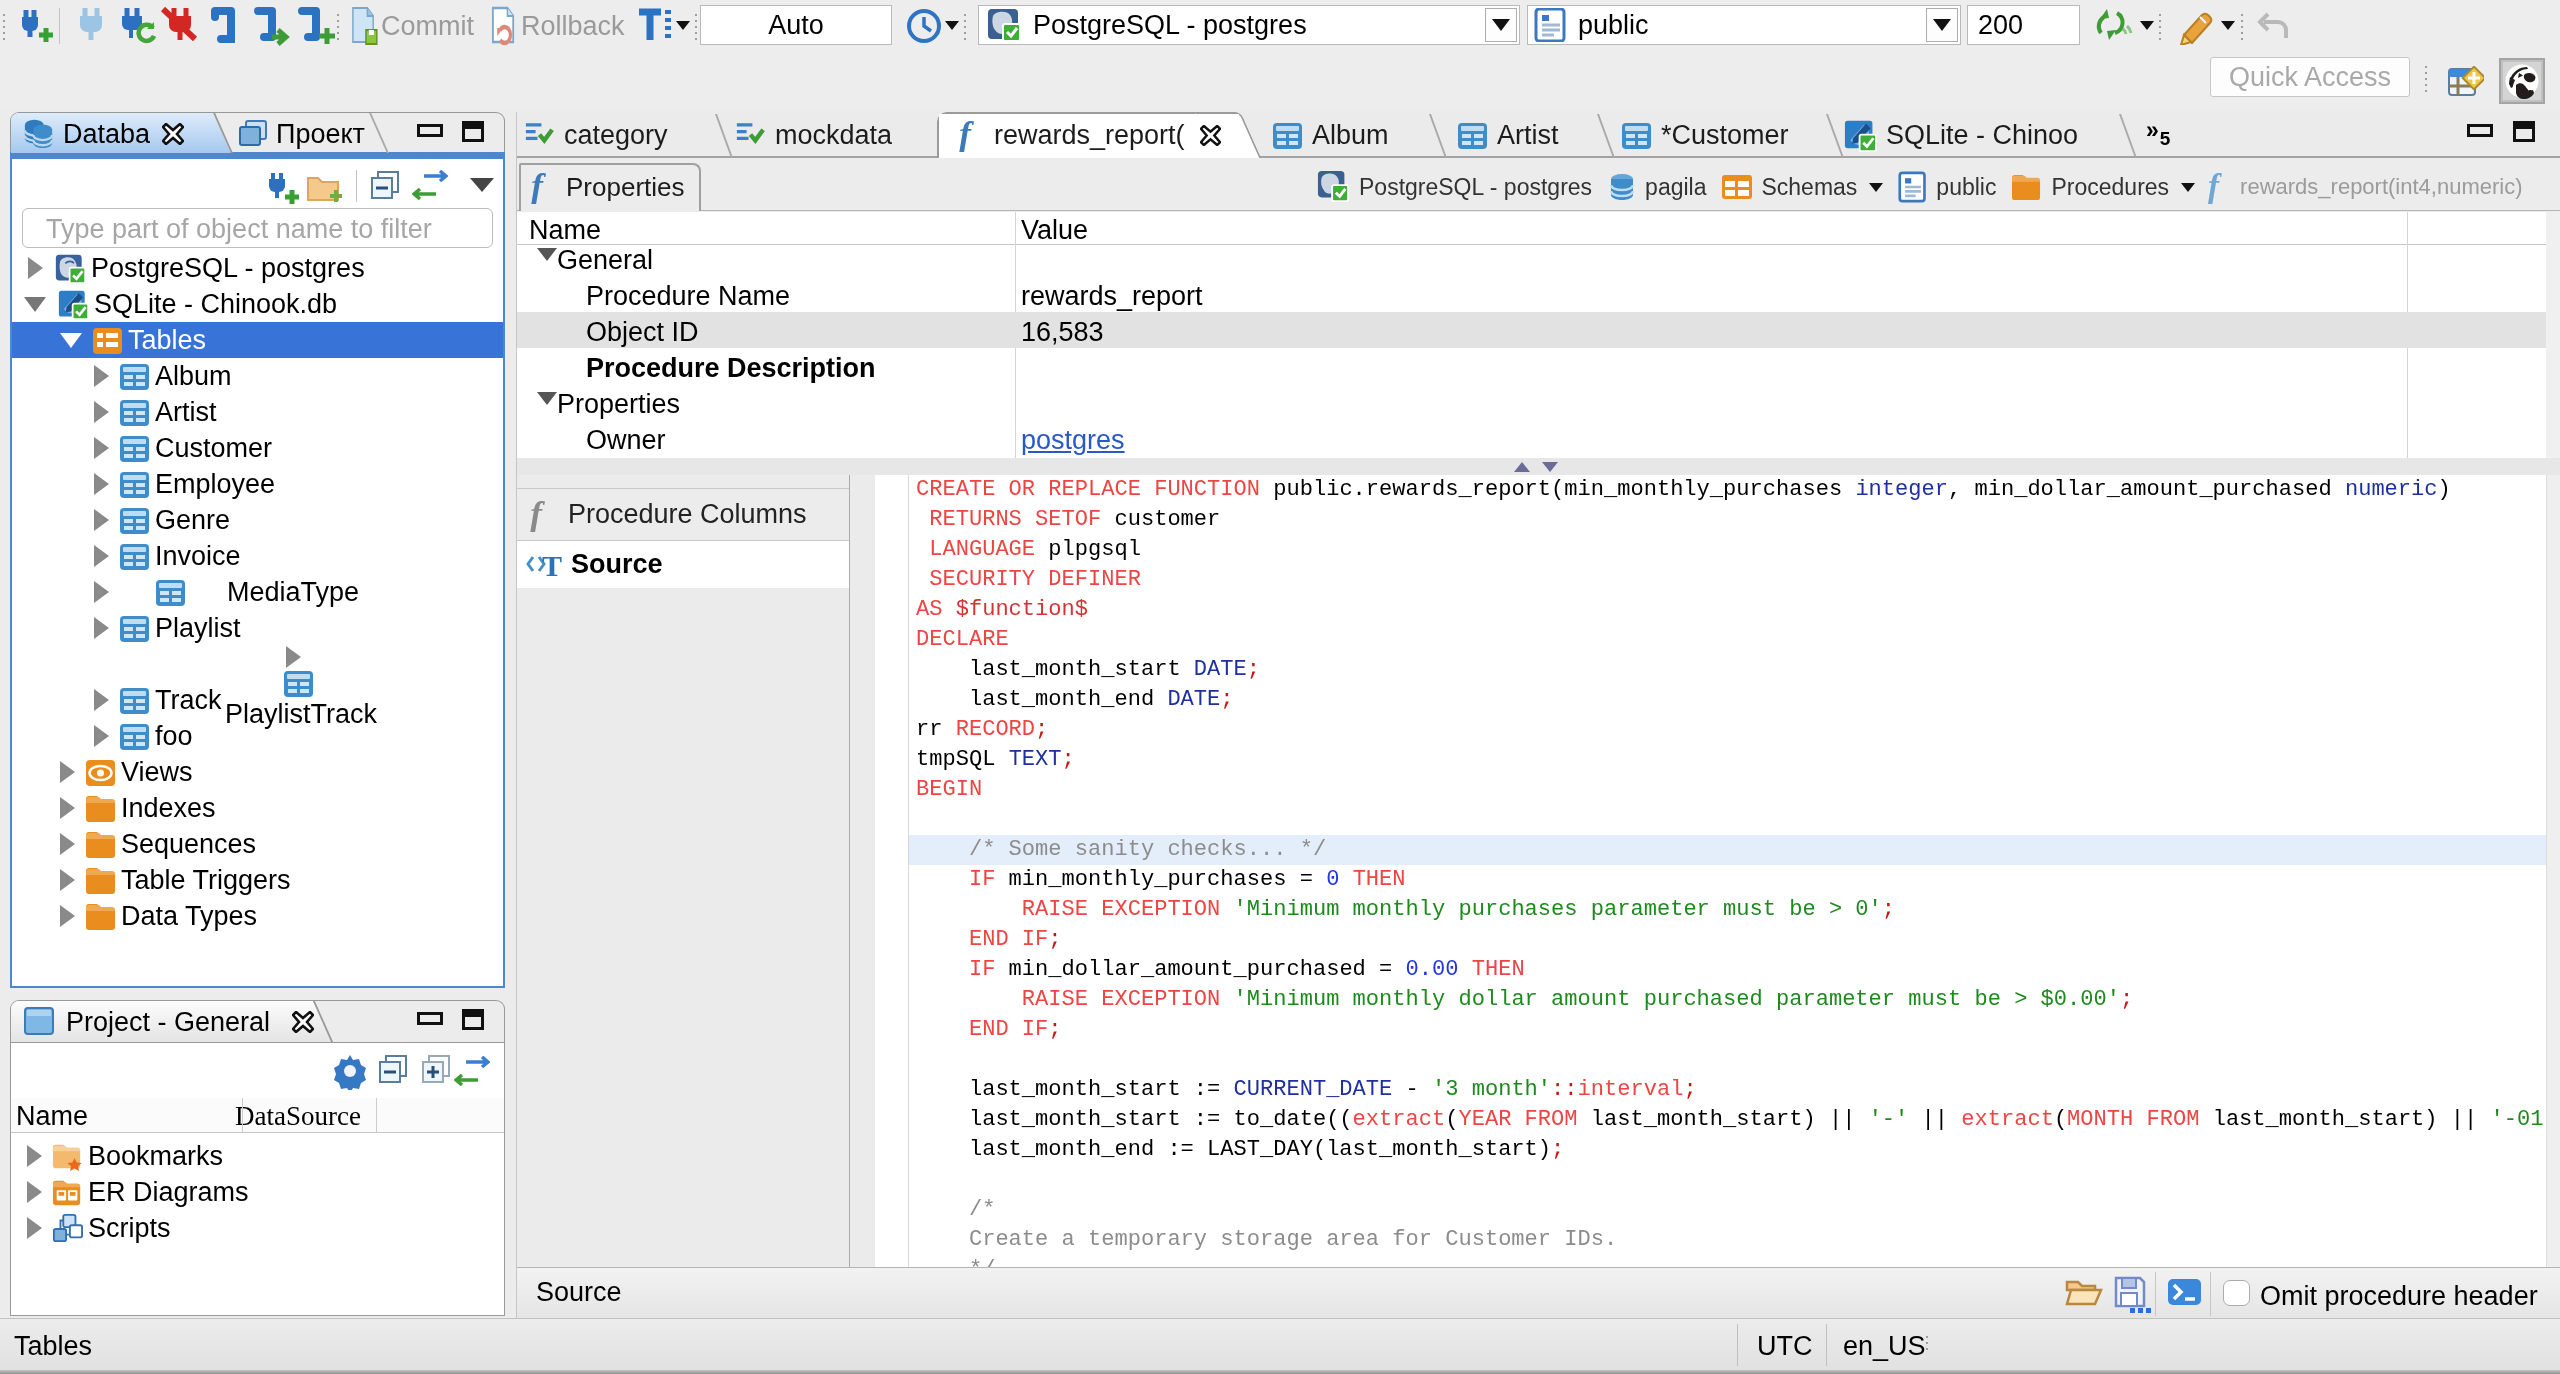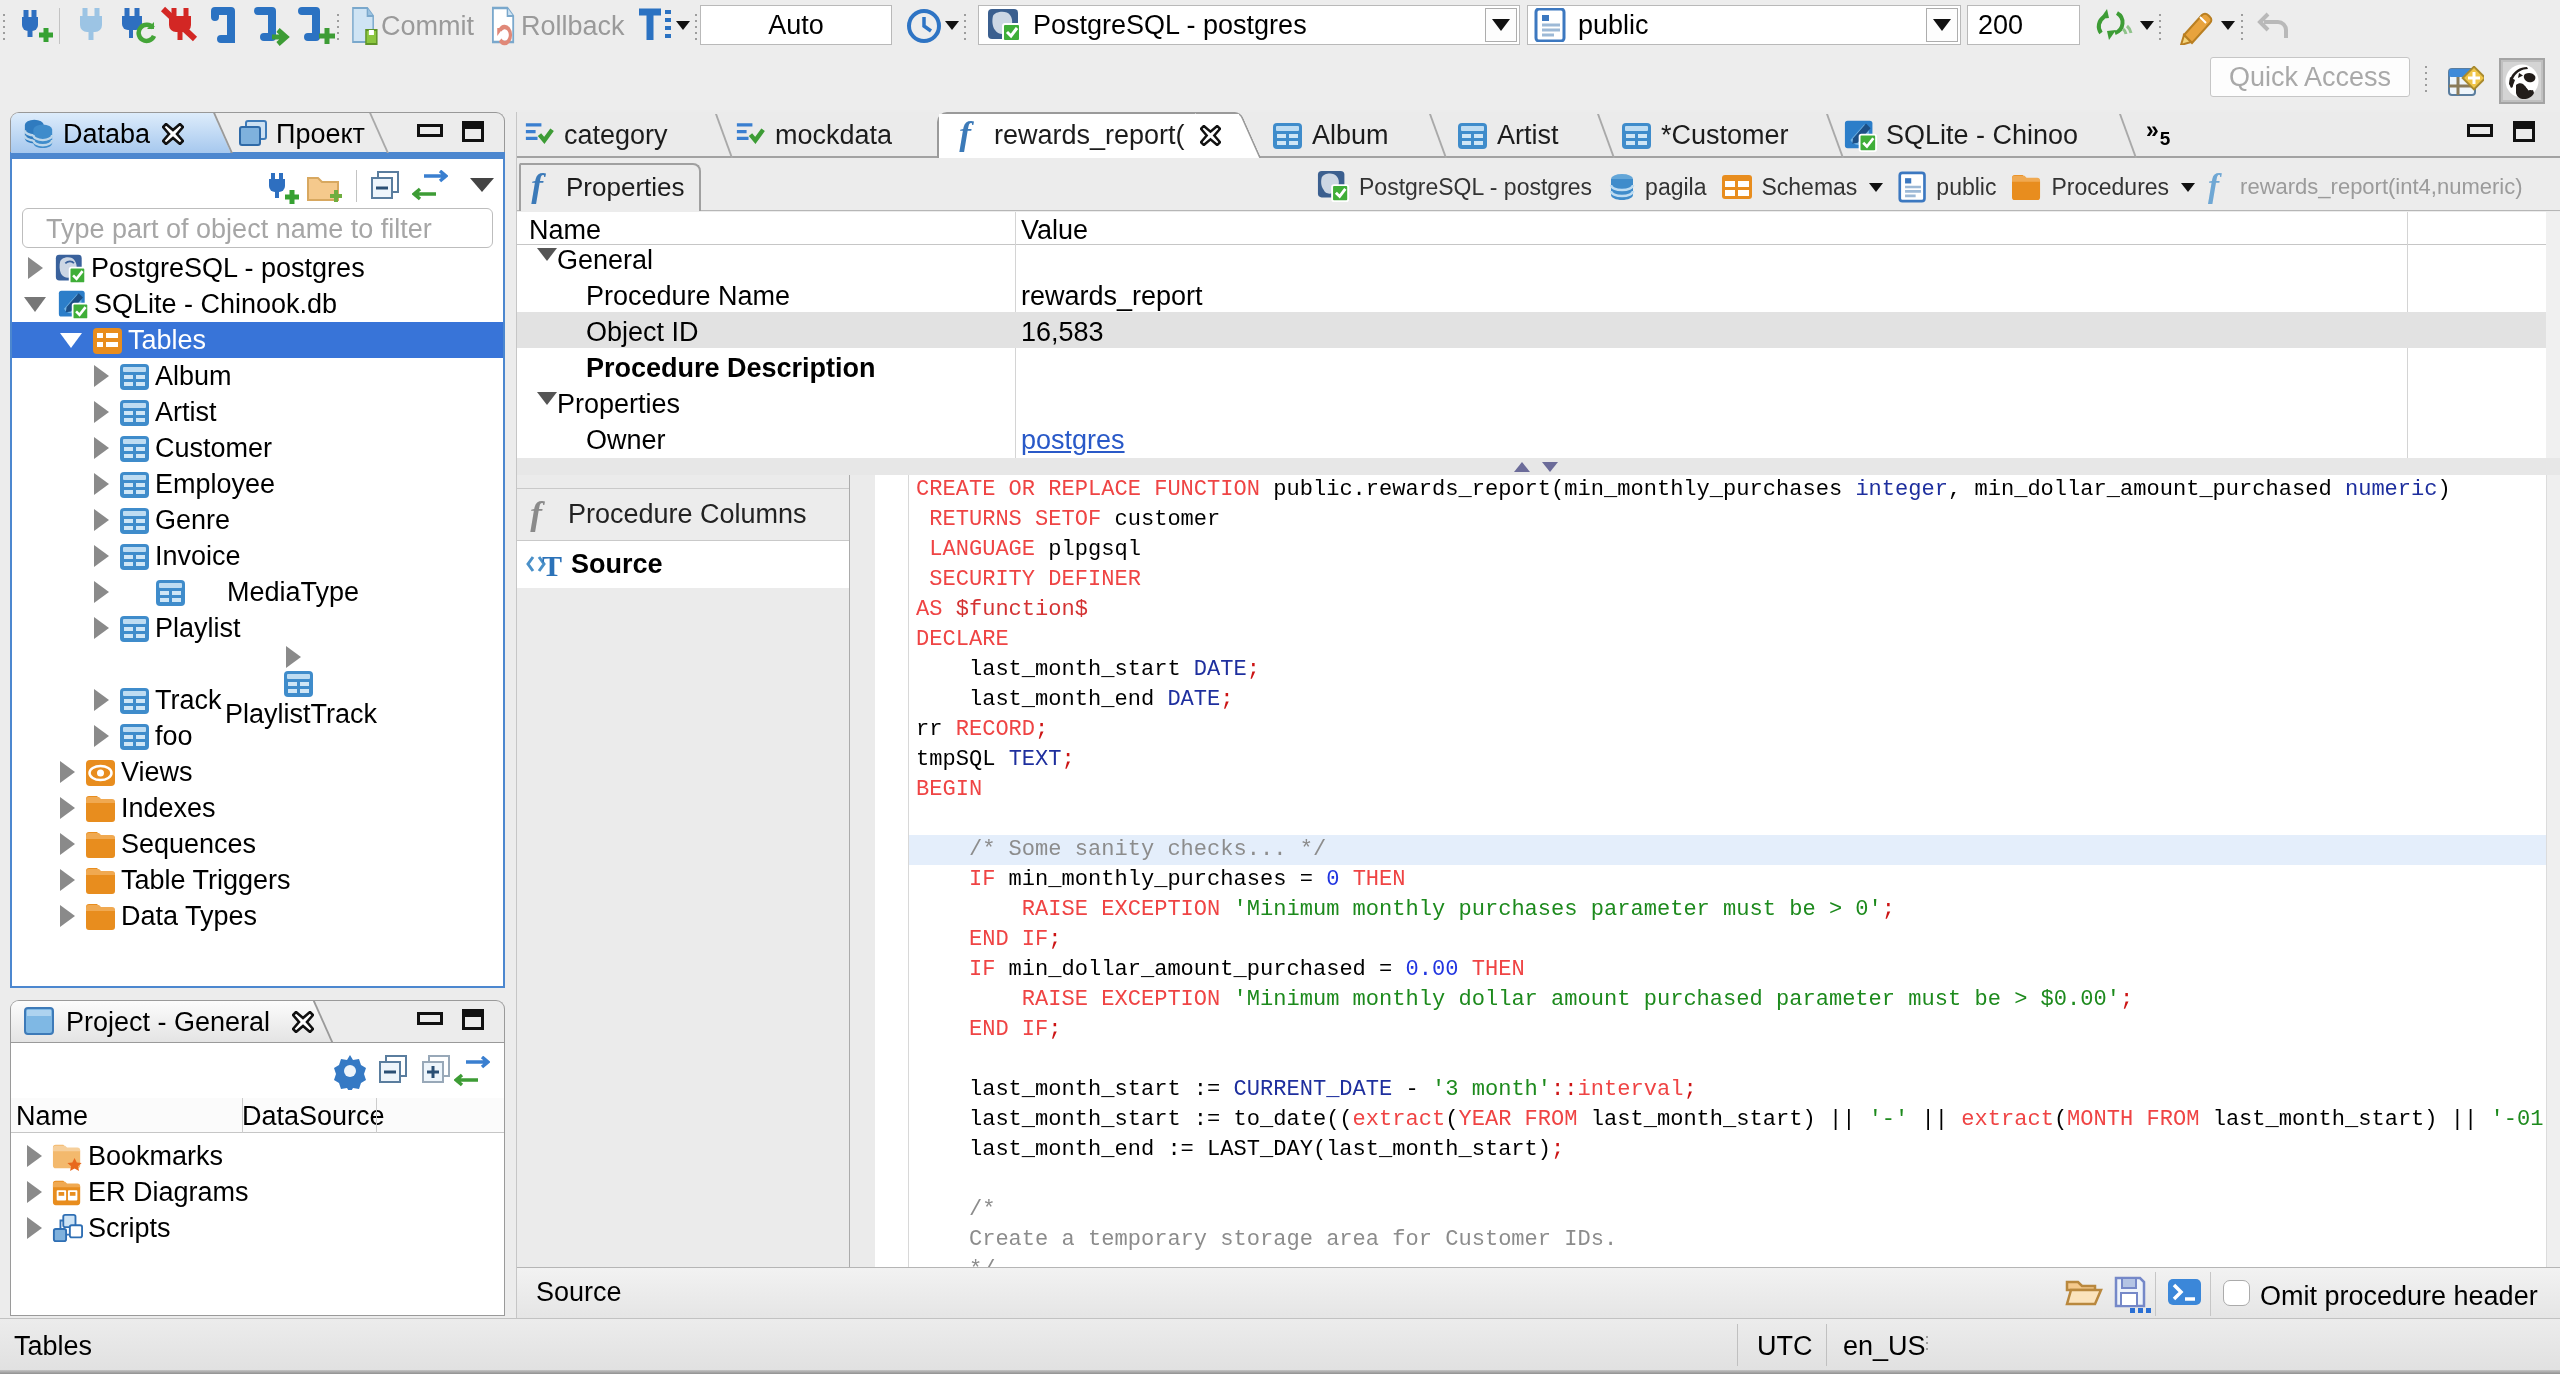--- a/index.html
+++ b/index.html
@@ -503,21 +503,21 @@
     <rect x="2" y="8" width="20" height="20" fill="#eef5fb" stroke="#98a8b8" stroke-width="2"></rect>
     <path d="M6 18 h12 M12 12 v12" stroke="#2a4f74" stroke-width="3"></path>
   </svg>
   <svg class="abs" style="left:444px;top:56px;" width="36" height="34" viewBox="0 0 36 34">
     <path d="M12 6 h22 M28 1 l6 5 -6 5" stroke="#3a7fd0" stroke-width="3.5" fill="none"></path>
     <path d="M24 24 h-22 M8 19 l-6 5 6 5" stroke="#3d9c35" stroke-width="3.5" fill="none"></path>
   </svg>
 
   <div class="abs" style="left:1px;top:98px;width:493px;height:35px;background:#fbfbfb;border-bottom:1px solid #c6c6c6;"></div>
   <div class="abs" style="left:6px;top:101px;">Name</div>
-  <div class="abs" style="left:232px;top:101px;">DataSource</div>
+  <div class="abs" style="left:225px;top:101px;font-family:Liberation Serif, serif;">DataSource</div>
   <div class="abs" style="left:232px;top:98px;width:1px;height:35px;background:#cccccc;"></div>
   <div class="abs" style="left:366px;top:98px;width:1px;height:35px;background:#cccccc;"></div>
 
   <div class="abs" style="left:1px;top:138px;width:493px;">
     <div class="trow" style="padding-left:16px;">
       <div class="arr"></div>
       <svg class="ticon" width="33" height="31" viewBox="0 0 33 31">
         <path d="M1 6 a3 3 0 0 1 3 -3 h8 l4 4 h11 a3 3 0 0 1 3 3 v15 a3 3 0 0 1 -3 3 h-23 a3 3 0 0 1 -3 -3 z" fill="#f3b96d"></path>
         <path d="M1 10 h29 v-1 a3 3 0 0 0 -3 -3 h-11 l-2 -2 h-10 a3 3 0 0 0 -3 3 z" fill="#f6cf9b"></path>
         <path d="M24 17 l2.4 4.8 5.2 .6 -3.9 3.5 1.1 5.1 -4.8 -2.6 -4.8 2.6 1.1 -5.1 -3.9 -3.5 5.2 -.6 z" fill="#e8681c"></path>

